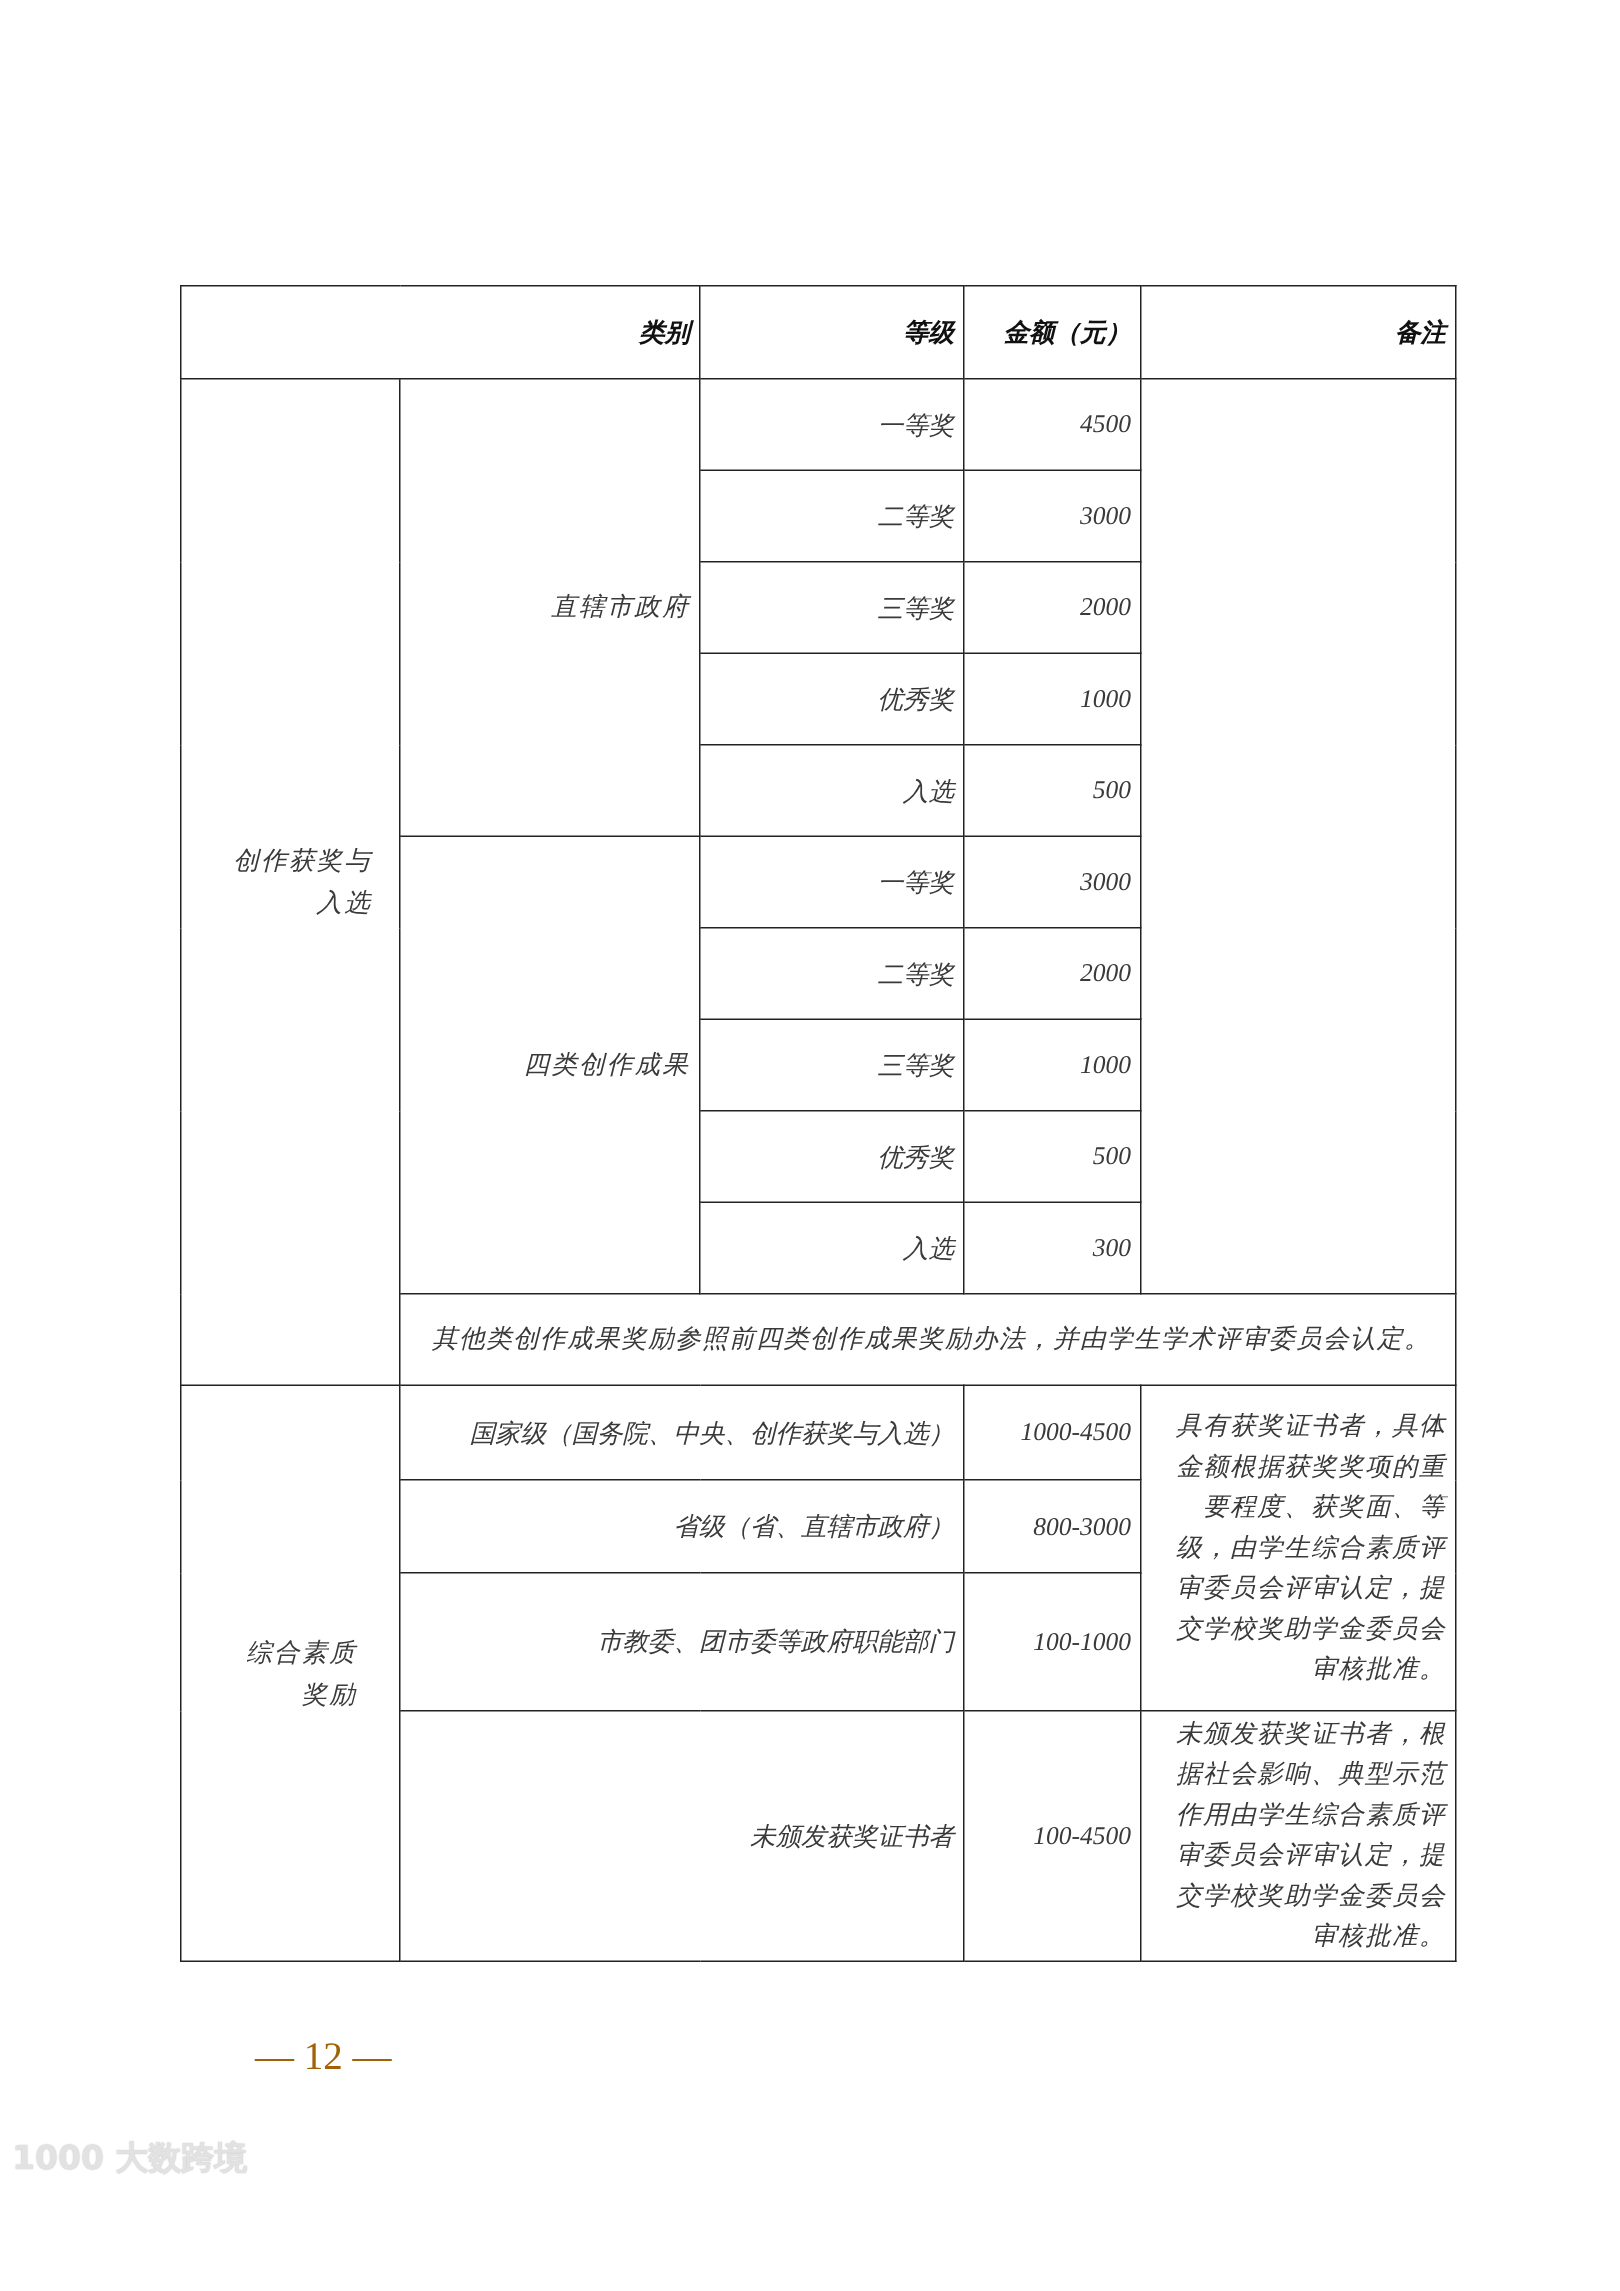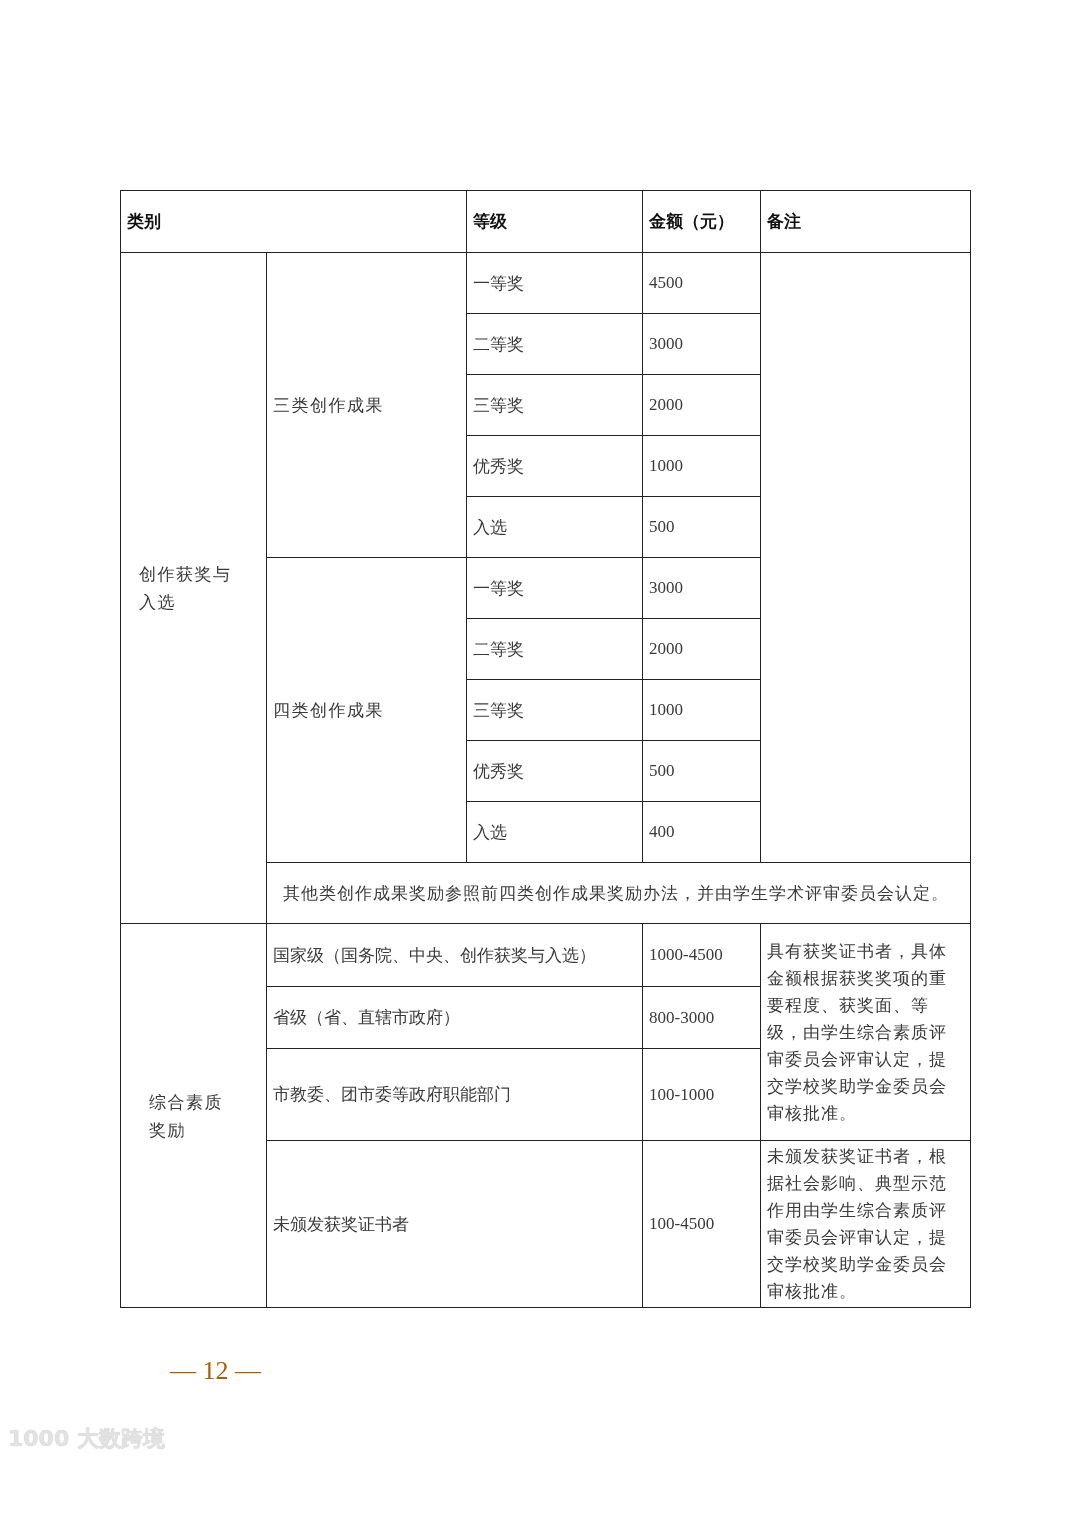--- a/index.html
+++ b/index.html
@@ -1,21 +1,21 @@
 <!DOCTYPE html>
 <html><head>
 <meta charset="utf-8">
 <style>
   html, body { margin:0; padding:0; background:#ffffff; }
   body { width:1080px; height:1527px; position:relative; overflow:hidden;
          font-family: "DejaVu Serif", "Liberation Serif", serif; color:#333; }
   table.award { position:absolute; left:120px; top:190px; width:850px;
                 border-collapse:collapse; table-layout:fixed; }
-  table.award td, table.award th { border:1.5px solid #222; text-align:left;
-                vertical-align:middle; padding:0 6px; font-size:17px; font-weight:normal; color:#3a3a3a; }
+  table.award td, table.award th { border:1.5px solid #222; text-align:right;
+                vertical-align:middle; padding:0 6px; font-size:17px; font-weight:normal; color:#3a3a3a;font-style:italic; }
   table.award th { font-weight:bold; color:#111; font-size:17px; height:61px; }
   .r { height:61px; }
   .num { font-family:"Liberation Serif", serif; font-size:18px; color:#222; }
   .note { font-size:17px; line-height:27px; padding:2px 8px; letter-spacing:1px; }
   .wide { line-height:28px; letter-spacing:1.5px; }
   .page-num { position:absolute; left:170px; top:1356px; font-family:"Liberation Serif", serif;
               font-size:26px; color:#a16207; }
   .watermark { position:absolute; left:8px; top:1424px; font-family:"DejaVu Sans", sans-serif;
                font-size:22px; color:#e2e2e2; font-weight:bold;
                text-shadow:0 0 1px #bdbdbd; }
@@ -34,21 +34,21 @@
   <tbody>
       <tr>
     <th colspan="2">类别</th>
     <th>等级</th>
     <th>金额（元）</th>
     <th>备注</th>
   </tr>
 
   <tr class="r">
     <td rowspan="11" class="wide" style="padding:0 18px;">创作获奖与入选</td>
-    <td rowspan="5" class="wide">三类创作成果</td>
+    <td rowspan="5" class="wide">直辖市政府</td>
     <td>一等奖</td>
     <td class="num">4500</td>
     <td rowspan="10"></td>
   </tr>
   <tr class="r">
     <td>二等奖</td>
     <td class="num">3000</td>
   </tr>
   <tr class="r">
     <td>三等奖</td>
@@ -75,21 +75,21 @@
   <tr class="r">
     <td>三等奖</td>
     <td class="num">1000</td>
   </tr>
   <tr class="r">
     <td>优秀奖</td>
     <td class="num">500</td>
   </tr>
   <tr class="r">
     <td>入选</td>
-    <td class="num">400</td>
+    <td class="num">300</td>
   </tr>
 
   <tr style="height:61px">
     <td colspan="4" class="note" style="padding:4px 16px;">其他类创作成果奖励参照前四类创作成果奖励办法，并由学生学术评审委员会认定。</td>
   </tr>
 
   <tr style="height:63px">
     <td rowspan="4" class="wide" style="padding:0 28px;">综合素质奖励</td>
     <td colspan="2">国家级（国务院、中央、创作获奖与入选）</td>
     <td class="num">1000-4500</td>

